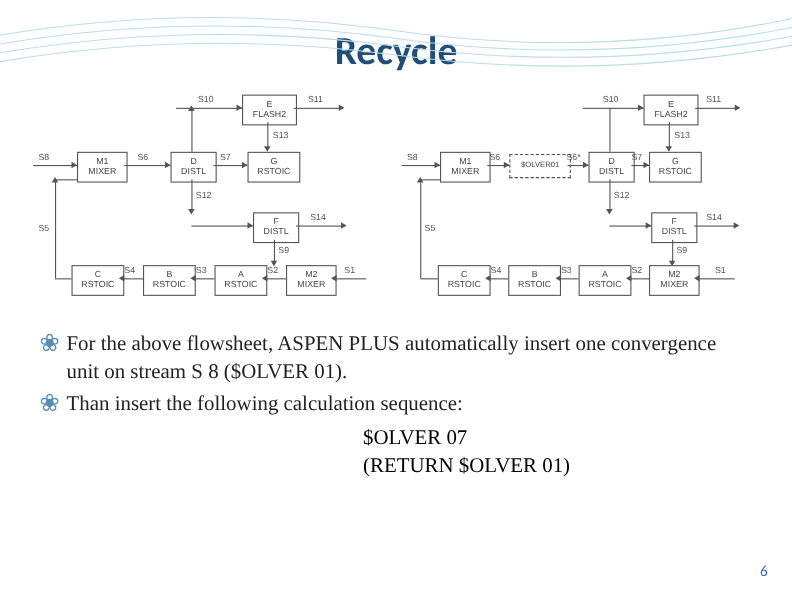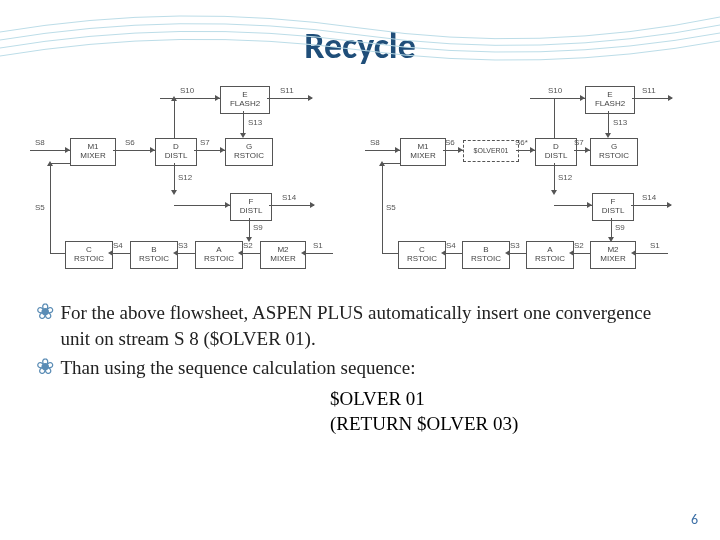--- a/index.html
+++ b/index.html
@@ -256,22 +256,22 @@
   </div>
 </div>
 
 <div class="body-text">
   <div class="bullet">
     <span class="sym">❀</span>
     <span>For the above flowsheet, ASPEN PLUS automatically insert one convergence unit on stream S 8 ($OLVER 01).</span>
   </div>
   <div class="bullet">
     <span class="sym">❀</span>
-    <span>Than using the sequence calculation sequence:</span>
+    <span>Than insert the following calculation sequence:</span>
   </div>
 </div>
 
 <div class="calc-seq">
-  <div>$OLVER 01</div>
-  <div>(RETURN $OLVER 03)</div>
+  <div>$OLVER 07</div>
+  <div>(RETURN $OLVER 01)</div>
 </div>
 
 <div class="page-num">6</div>
 
 </body></html>

